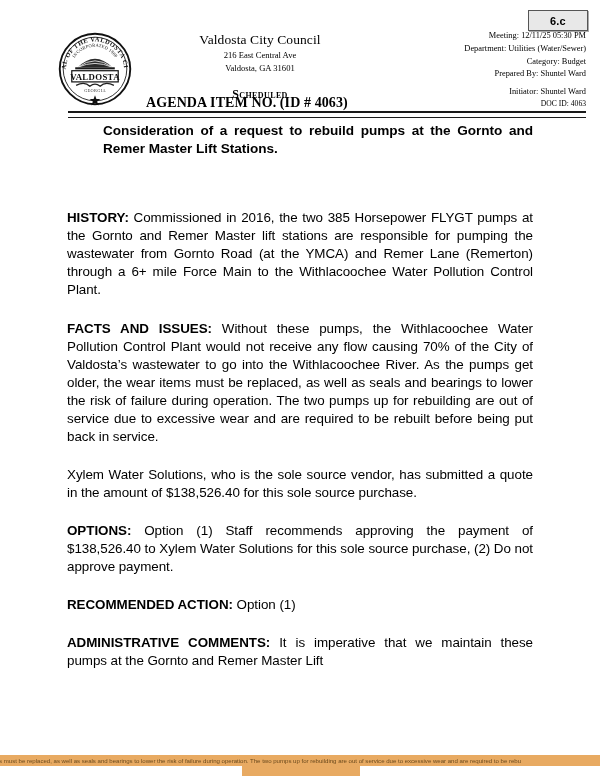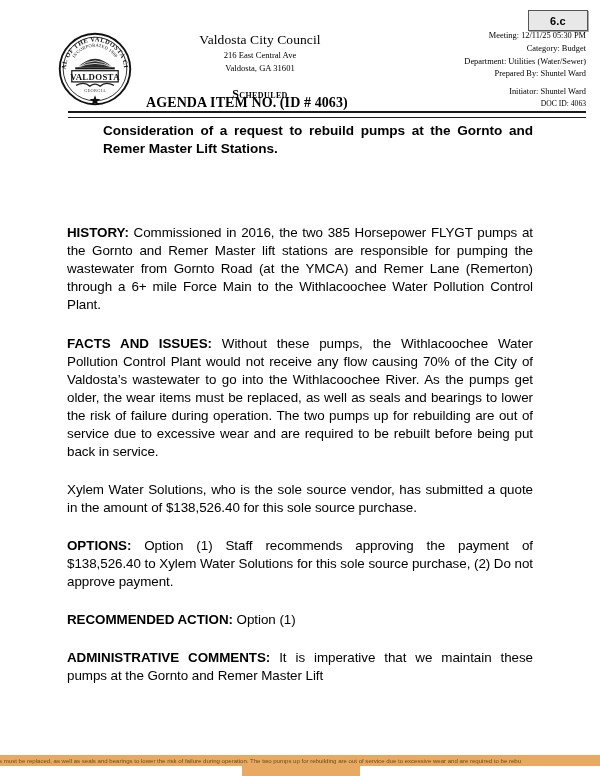--- a/index.html
+++ b/index.html
@@ -155,21 +155,21 @@
   }
 
   .para {
     font-size: 13.4px;
     line-height: 1.345;
     text-align: justify;
     margin-top: 20px;
     letter-spacing: -0.05px;
   }
   .para .lead { font-weight: bold; }
-  .para.first { margin-top: 67px; }
+  .para.first { margin-top: 52px; }
 
   
   .packet-box {
     position: absolute;
     right: 11px;
     bottom: 25px;
     min-width: 96px;
     padding: 3px 9px 4px;
     background: #ededed;
     border: 1.5px solid #444444;
@@ -260,22 +260,22 @@
 
     <div class="center-block">
       <div class="org-name">Valdosta City Council</div>
       <div class="org-addr">216 East Central Ave</div>
       <div class="org-addr">Valdosta, GA  31601</div>
       <div class="status-line">Scheduled</div>
     </div>
 
     <div class="meta-block">
       <div>Meeting: 12/11/25 05:30 PM</div>
+      <div>Department: Utilities (Water/Sewer)</div>
       <div>Category: Budget</div>
-      <div>Department: Utilities (Water/Sewer)</div>
       <div>Prepared By: Shuntel Ward</div>
       <div class="meta-gap"></div>
       <div>Initiator: Shuntel Ward</div>
     </div>
   </div>
 
   <div class="agenda-row">
     <div class="agenda-title">AGENDA ITEM NO. (ID # 4063)</div>
     <div class="doc-id">DOC ID: 4063</div>
   </div>

